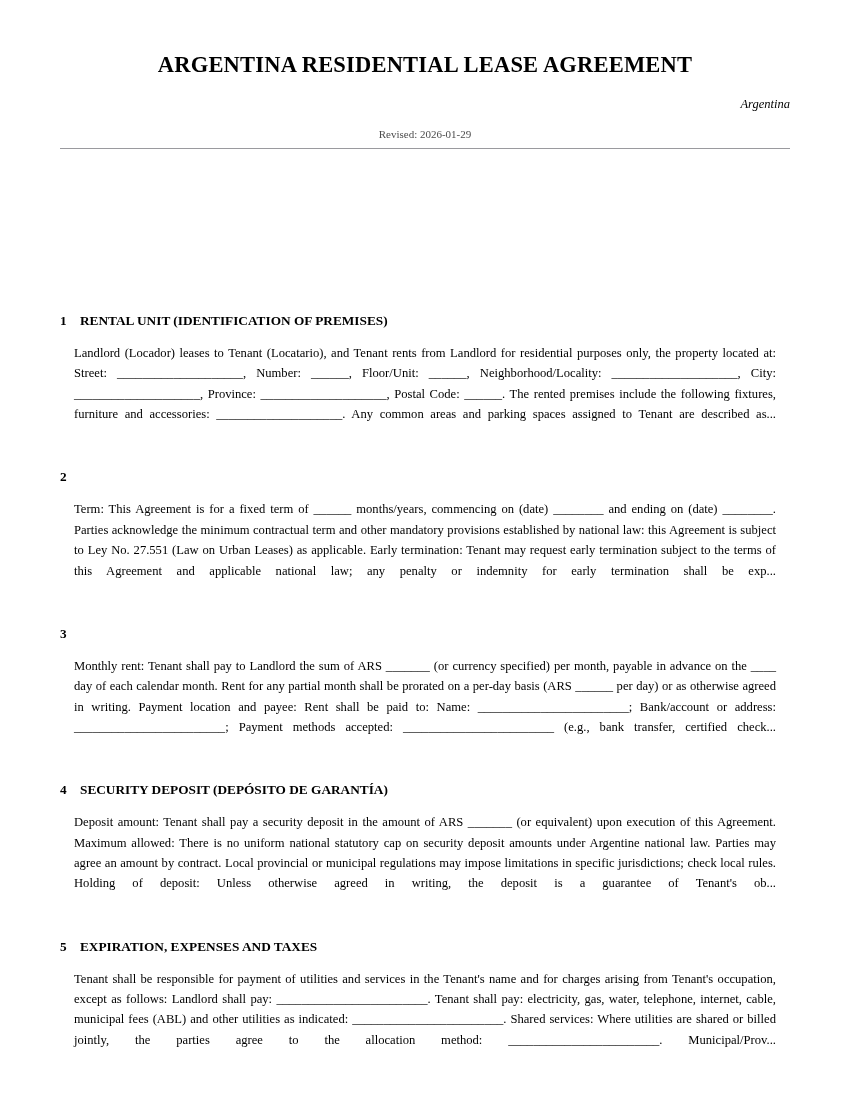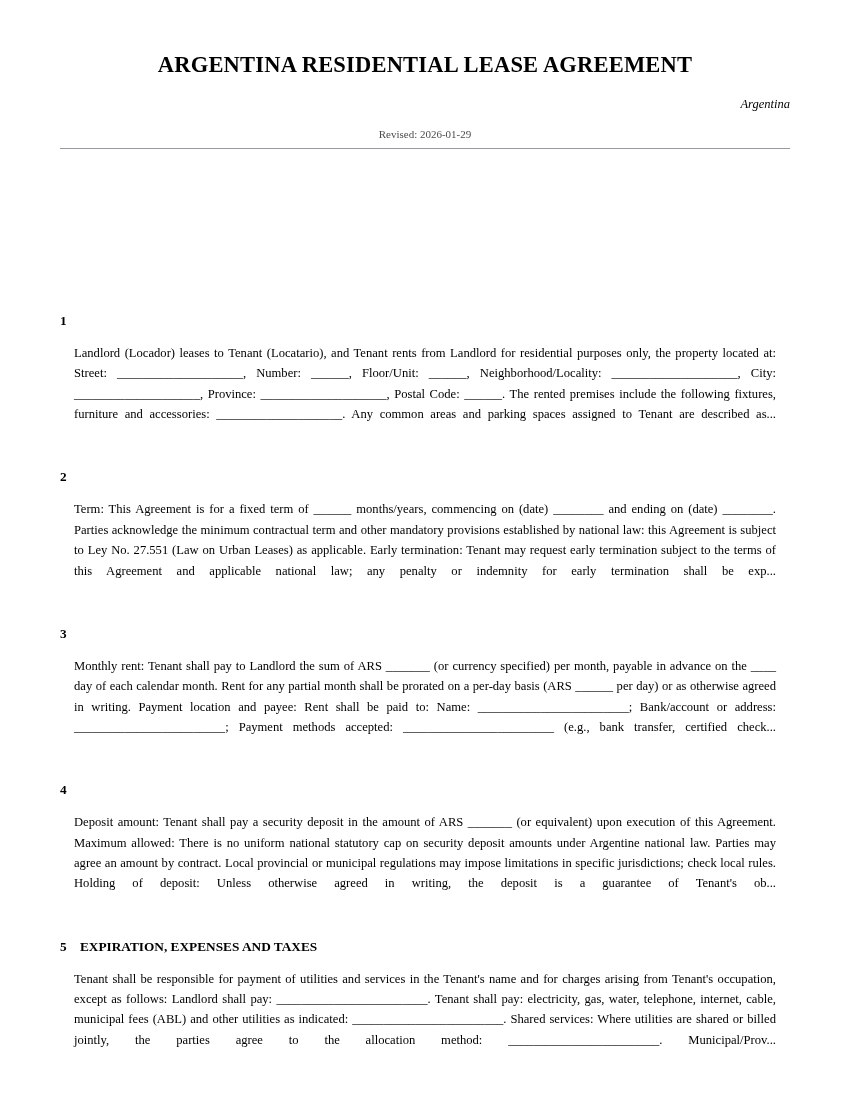--- a/index.html
+++ b/index.html
@@ -117,38 +117,40 @@
     <div class="doc-subtitle">Argentina</div>
 
     <div class="doc-revised">Revised: 2026-01-29</div>
 
     <hr class="header-rule">
 
     <div class="sections">
         <div class="section">
           <div class="section-heading">
             <span class="section-number">1</span>
+            <span class="section-title">RENTAL UNIT (IDENTIFICATION OF PREMISES)</span>
           </div>
           <p class="section-body">Landlord (Locador) leases to Tenant (Locatario), and Tenant rents from Landlord for residential purposes only, the property located at: Street: ____________________, Number: ______, Floor/Unit: ______, Neighborhood/Locality: ____________________, City: ____________________, Province: ____________________, Postal Code: ______. The rented premises include the following fixtures, furniture and accessories: ____________________. Any common areas and parking spaces assigned to Tenant are described as...</p>
         </div>
         <div class="section">
           <div class="section-heading">
             <span class="section-number">2</span>
           </div>
           <p class="section-body">Term: This Agreement is for a fixed term of ______ months/years, commencing on (date) ________ and ending on (date) ________. Parties acknowledge the minimum contractual term and other mandatory provisions established by national law: this Agreement is subject to Ley No. 27.551 (Law on Urban Leases) as applicable. Early termination: Tenant may request early termination subject to the terms of this Agreement and applicable national law; any penalty or indemnity for early termination shall be exp...</p>
         </div>
         <div class="section">
           <div class="section-heading">
             <span class="section-number">3</span>
           </div>
           <p class="section-body">Monthly rent: Tenant shall pay to Landlord the sum of ARS _______ (or currency specified) per month, payable in advance on the ____ day of each calendar month. Rent for any partial month shall be prorated on a per-day basis (ARS ______ per day) or as otherwise agreed in writing. Payment location and payee: Rent shall be paid to: Name: ________________________; Bank/account or address: ________________________; Payment methods accepted: ________________________ (e.g., bank transfer, certified check...</p>
         </div>
         <div class="section">
           <div class="section-heading">
             <span class="section-number">4</span>
+            <span class="section-title">SECURITY DEPOSIT (DEPÓSITO DE GARANTÍA)</span>
           </div>
           <p class="section-body">Deposit amount: Tenant shall pay a security deposit in the amount of ARS _______ (or equivalent) upon execution of this Agreement. Maximum allowed: There is no uniform national statutory cap on security deposit amounts under Argentine national law. Parties may agree an amount by contract. Local provincial or municipal regulations may impose limitations in specific jurisdictions; check local rules. Holding of deposit: Unless otherwise agreed in writing, the deposit is a guarantee of Tenant's ob...</p>
         </div>
         <div class="section">
           <div class="section-heading">
             <span class="section-number">5</span>
             <span class="section-title">EXPIRATION, EXPENSES AND TAXES</span>
           </div>
           <p class="section-body">Tenant shall be responsible for payment of utilities and services in the Tenant's name and for charges arising from Tenant's occupation, except as follows: Landlord shall pay: ________________________. Tenant shall pay: electricity, gas, water, telephone, internet, cable, municipal fees (ABL) and other utilities as indicated: ________________________. Shared services: Where utilities are shared or billed jointly, the parties agree to the allocation method: ________________________. Municipal/Prov...</p>
         </div>

